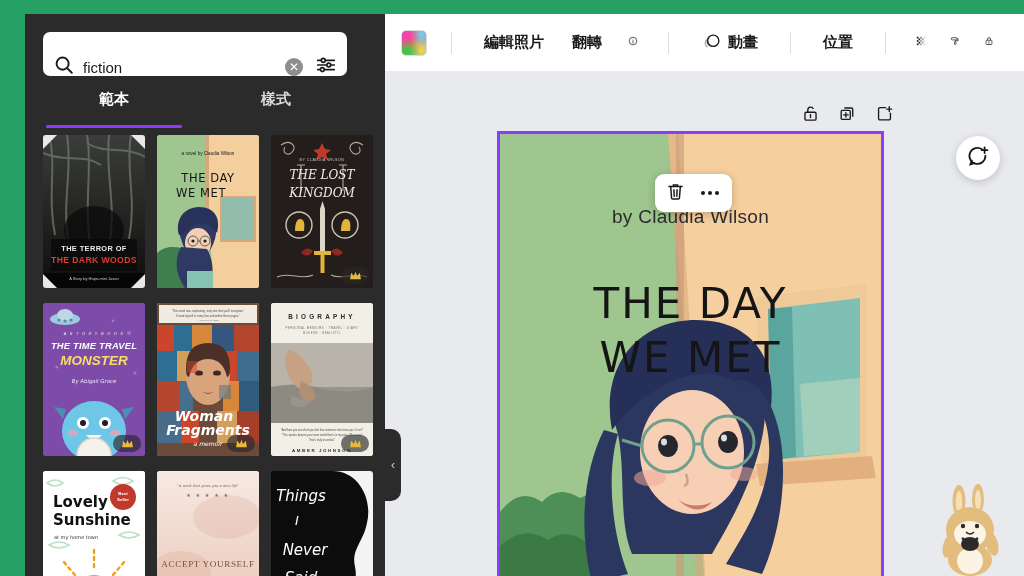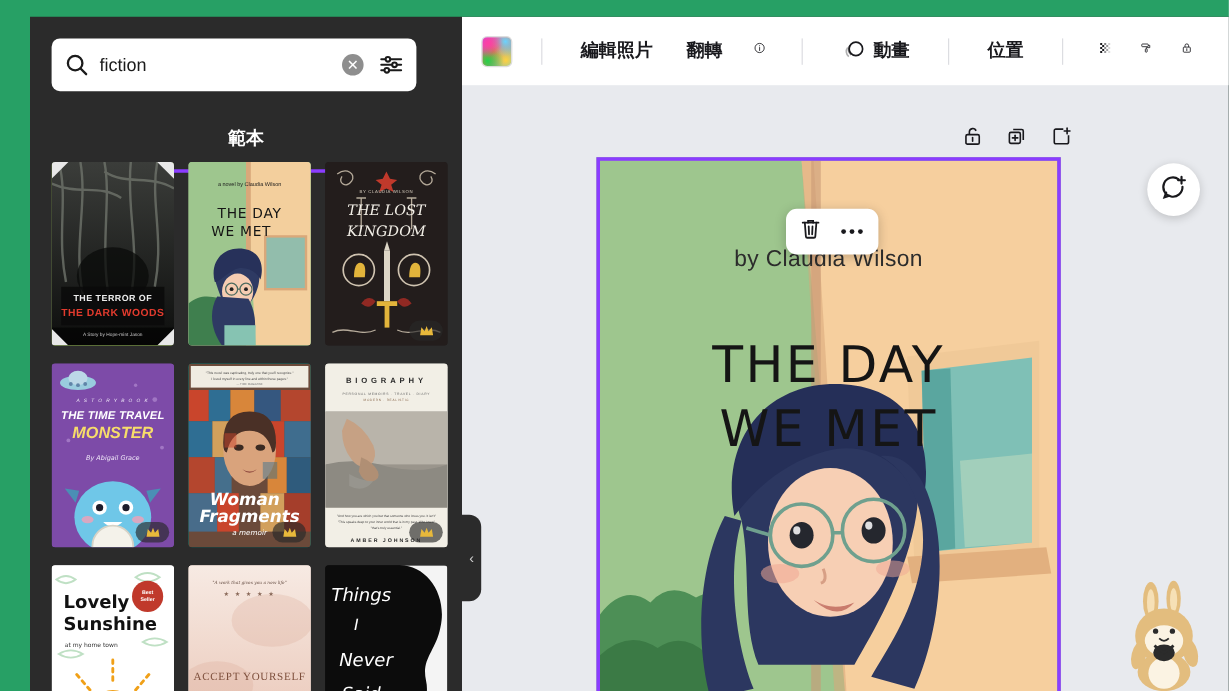--- a/index.html
+++ b/index.html
@@ -18,40 +18,39 @@
 
   
   #left-panel {
     width: 360px; height: 562px; background: #2b2b2b;
     position: relative; flex: none;
   }
   .search-wrap {
     position: absolute; left: 18px; top: 18px;
     width: 304px; height: 44px;
     background: #fff; border-radius: 7px;
-    display: flex; align-items: center; padding: 0 10px;
+    display: flex; align-items: flex-end; padding: 0 10px;
   }
   .search-icon { width: 22px; height: 22px; flex: none; margin-right: 8px; }
   .search-input {
     border: 0; outline: 0; flex: 1; font-size: 15px;
     color: #1b1b1b; font-family: "Liberation Sans", sans-serif;
     background: transparent;
   }
   .clear-btn {
     width: 18px; height: 18px; border-radius: 50%;
     background: #8e8e8e; color: #fff; flex: none;
     display: flex; align-items: center; justify-content: center;
     font-size: 12px; line-height: 1; cursor: pointer; margin-right: 12px;
   }
   .filter-icon { width: 22px; height: 22px; flex: none; cursor: pointer; }
 
   .tabs {
-    position: absolute; left: 18px; top: 76px; width: 324px; height: 34px;
+    position: absolute; left: 8px; top: 76px; width: 324px; height: 34px;
     display: flex;
-    margin-top: 16px;
   }
   .tab {
     flex: 1; text-align: center; color: #d9d9d9;
     font-size: 15px; font-weight: bold; cursor: pointer;
     padding-bottom: 8px; position: relative;
   }
   .tab.active { color: #fff; }
   .tab.active::after {
     content: ""; position: absolute; left: 8%; right: 8%; bottom: -4px;
     height: 3px; background: #8b3dff; border-radius: 2px;
@@ -187,20 +186,21 @@
             <line x1="3" y1="17" x2="21" y2="17"></line>
           <circle cx="9" cy="7" r="2.1" fill="#fff"></circle>
             <circle cx="15" cy="12" r="2.1" fill="#fff"></circle>
             <circle cx="8" cy="17" r="2.1" fill="#fff"></circle>
         </svg>
       </span>
     </div>
 
     <div class="tabs">
       <div class="tab active">範本</div>
+      <div class="tab">樣式</div>
     </div>
 
     <div class="grid">
 
       <div class="thumb" style="background:#bef264;">
         <svg viewBox="0 0 102 153" style="position:absolute;inset:0;width:100%;height:100%">
           <defs>
               <linearGradient id="g1" x1="0" y1="0" x2="0" y2="1">
             <stop offset="0" stop-color="#3b3d3a"></stop>
                 <stop offset="1" stop-color="#0d0e0d"></stop>
@@ -330,21 +330,21 @@
           <text x="51" y="62" fill="#f7dd6a" font-size="13.5" font-weight="bold" text-anchor="middle" font-family="Liberation Sans">MONSTER</text>
           <text x="51" y="80" fill="#efe6f8" font-size="5.4" text-anchor="middle" font-family="DejaVu Sans">By Abigail Grace</text>
         </svg>
         <span class="crown">
           <svg viewBox="0 0 24 20">
               <path d="M2 17 L4 5 L9 11 L12 3 L15 11 L20 5 L22 17 Z" fill="#e8b93b"></path>
             </svg>
         </span>
       </div>
 
-      <div class="thumb" style="background:#0f766e;text-align:center;">
+      <div class="thumb" style="background:#fdba74;text-align:center;">
         <svg viewBox="0 0 102 153" style="position:absolute;inset:0;width:100%;height:100%">
           <rect width="102" height="153" fill="#6b4a3a"></rect>
           <g>
             <rect x="0" y="22" width="17" height="26" fill="#c9452c"></rect>
               <rect x="17" y="22" width="18" height="26" fill="#2f6e93"></rect>
             <rect x="35" y="22" width="20" height="26" fill="#d8863a"></rect>
               <rect x="55" y="22" width="22" height="26" fill="#35577f"></rect>
             <rect x="77" y="22" width="25" height="26" fill="#b4462e"></rect>
             <rect x="0" y="48" width="20" height="30" fill="#2f6e93"></rect>
               <rect x="20" y="48" width="16" height="30" fill="#d2a05c"></rect>

